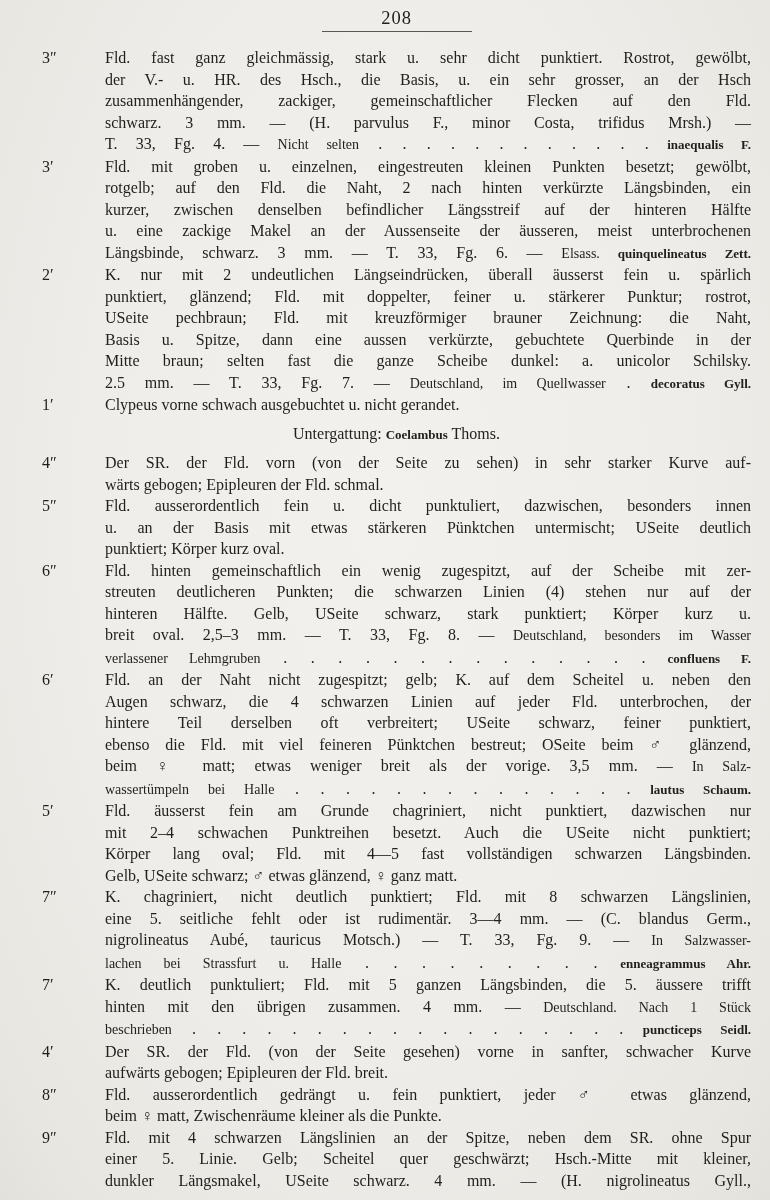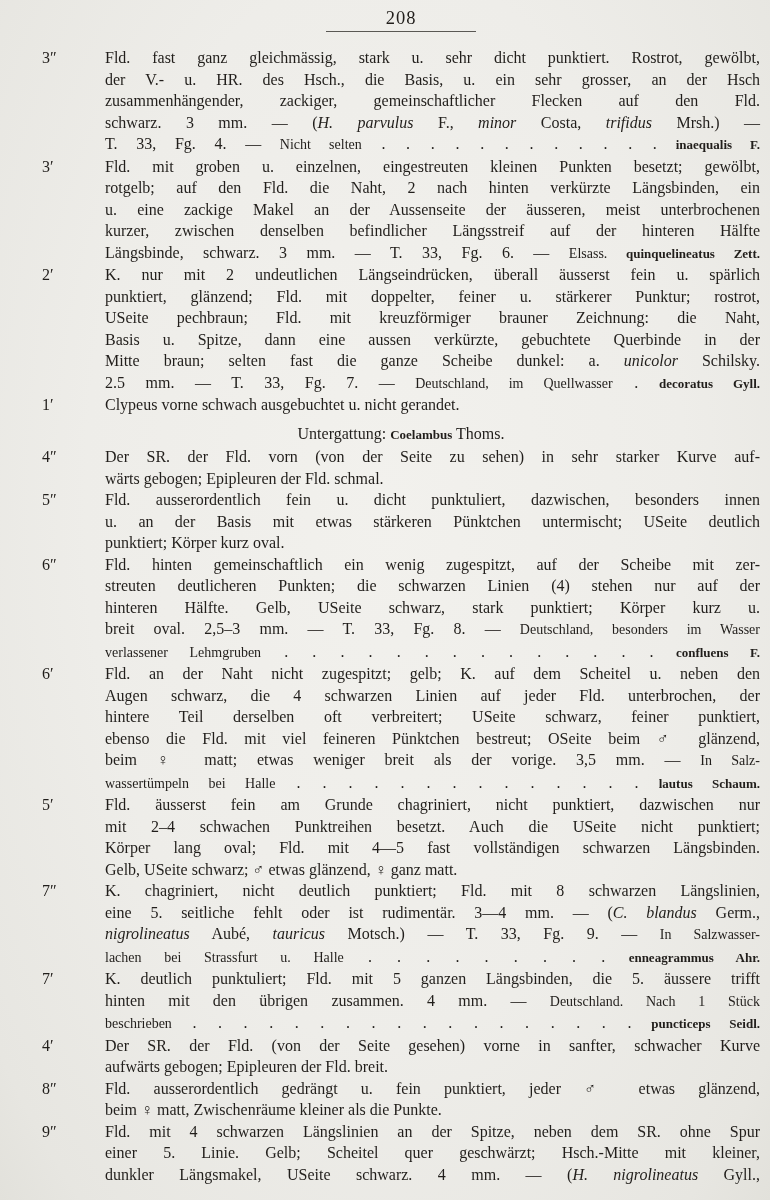--- a/index.html
+++ b/index.html
@@ -12,21 +12,21 @@
     overflow: hidden;
     background: radial-gradient(ellipse at 50% 42%, #f2f1ed 0%, #eeede9 55%, #e7e6e1 90%, #e2e1db 100%);
     color: #211e1b;
     font-family: "Liberation Serif", "DejaVu Serif", serif;
     font-size: 16px;
   }
   .page {
     box-sizing: border-box;
     width: 770px;
     height: 1200px;
-    padding: 8px 10px 0 42px;
+    padding: 8px 19px 0 42px;
   }
   .page-header {
     text-align: center;
     margin-bottom: 15px;
   }
   .page-number {
     font-size: 18.5px;
     letter-spacing: 1px;
     display: inline-block;
   }
@@ -53,29 +53,29 @@
   .line {
     line-height: 21.5px;
     text-align: justify;
     text-align-last: left;
   }
   .line.just {
     text-align-last: justify;
   }
   .subgenus-heading {
     text-align: center;
-    margin: 7px 0 1px 0;
+    margin: 7px 0 7px 0;
     font-family: Liberation Serif, serif;
   }
   .subgenus-heading .line {
     text-align: center;
     text-align-last: center;
   }
   .seg-n { }
-  .seg-i { font-style: italic; }
+  .seg-i { }
   .seg-b { font-weight: bold; font-size: 13px; }
   .seg-sm { font-size: 14px; }
   .seg-dots { letter-spacing: 1px; }
 </style>
 </head>
 <body>
 
 <div class="page">
   <div class="page-header">
     <div class="page-number">208</div>
@@ -90,22 +90,22 @@
           <div class="line just"><span class="seg-n">zusammenhängender, zackiger, gemeinschaftlicher Flecken auf den Fld.</span></div>
           <div class="line just"><span class="seg-n">schwarz.  3 mm. — (</span><span class="seg-i">H. parvulus</span><span class="seg-n"> F., </span><span class="seg-i">minor</span><span class="seg-n"> Costa, </span><span class="seg-i">trifidus</span><span class="seg-n"> Mrsh.) —</span></div>
           <div class="line just"><span class="seg-n">T. 33, Fg. 4. — </span><span class="seg-sm">Nicht selten</span><span class="seg-dots"> . . . . . . . . . . . .</span><span class="seg-b"> inaequalis F.</span></div>
         </div>
       </div>
       <div class="key-item">
         <span class="item-label">3′</span>
         <div class="item-body">
           <div class="line just"><span class="seg-n">Fld. mit groben u. einzelnen, eingestreuten kleinen Punkten besetzt; gewölbt,</span></div>
           <div class="line just"><span class="seg-n">rotgelb; auf den Fld. die Naht, 2 nach hinten verkürzte Längsbinden, ein</span></div>
+          <div class="line just"><span class="seg-n">kurzer, zwischen denselben befindlicher Längsstreif auf der hinteren Hälfte</span></div>
           <div class="line just"><span class="seg-n">u. eine zackige Makel an der Aussenseite der äusseren, meist unterbrochenen</span></div>
-          <div class="line just"><span class="seg-n">kurzer, zwischen denselben befindlicher Längsstreif auf der hinteren Hälfte</span></div>
           <div class="line just"><span class="seg-n">Längsbinde, schwarz.  3 mm. — T. 33, Fg. 6. — </span><span class="seg-sm">Elsass.</span><span class="seg-b"> quinquelineatus Zett.</span></div>
         </div>
       </div>
       <div class="key-item">
         <span class="item-label">2′</span>
         <div class="item-body">
           <div class="line just"><span class="seg-n">K. nur mit 2 undeutlichen Längseindrücken, überall äusserst fein u. spärlich</span></div>
           <div class="line just"><span class="seg-n">punktiert, glänzend; Fld. mit doppelter, feiner u. stärkerer Punktur; rostrot,</span></div>
           <div class="line just"><span class="seg-n">USeite pechbraun; Fld. mit kreuzförmiger brauner Zeichnung: die Naht,</span></div>
           <div class="line just"><span class="seg-n">Basis u. Spitze, dann eine aussen verkürzte, gebuchtete Querbinde in der</span></div>

